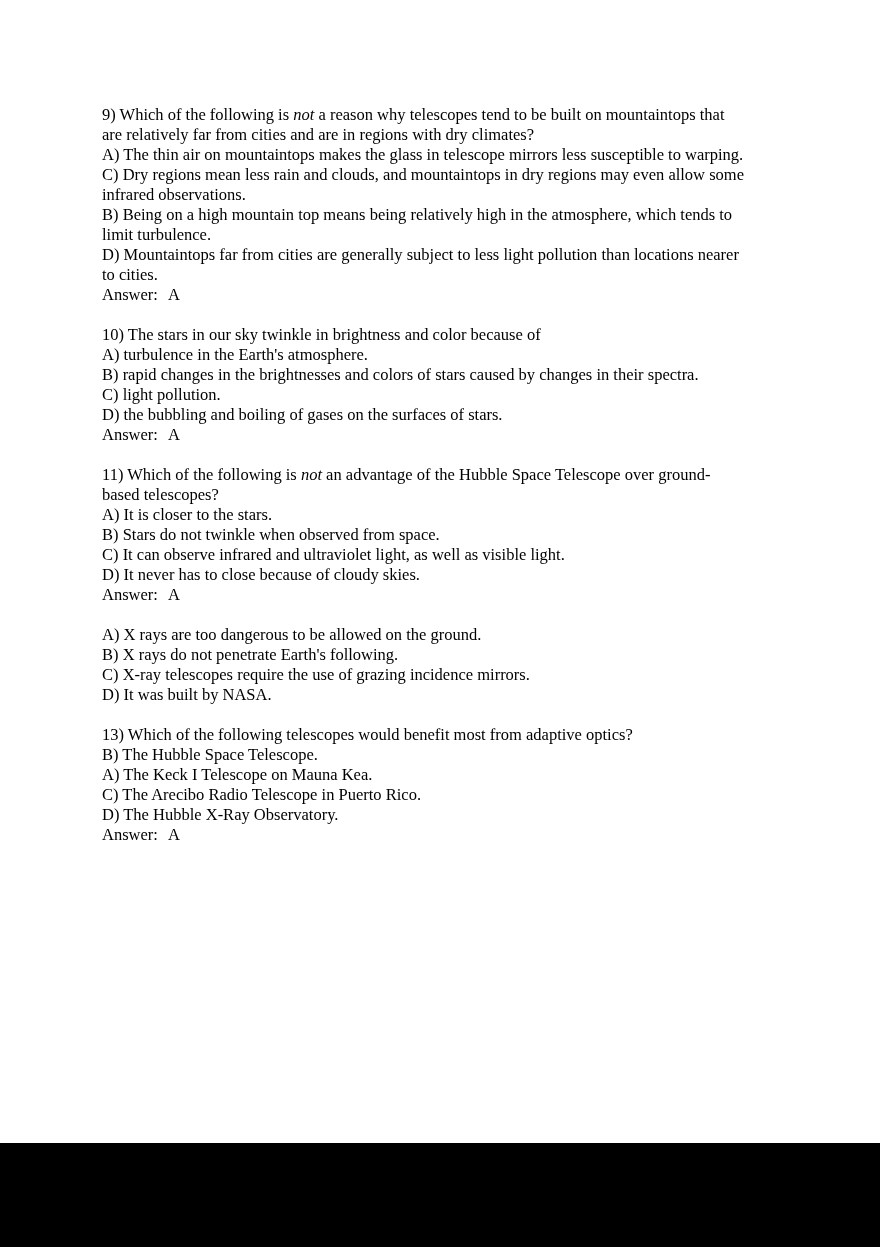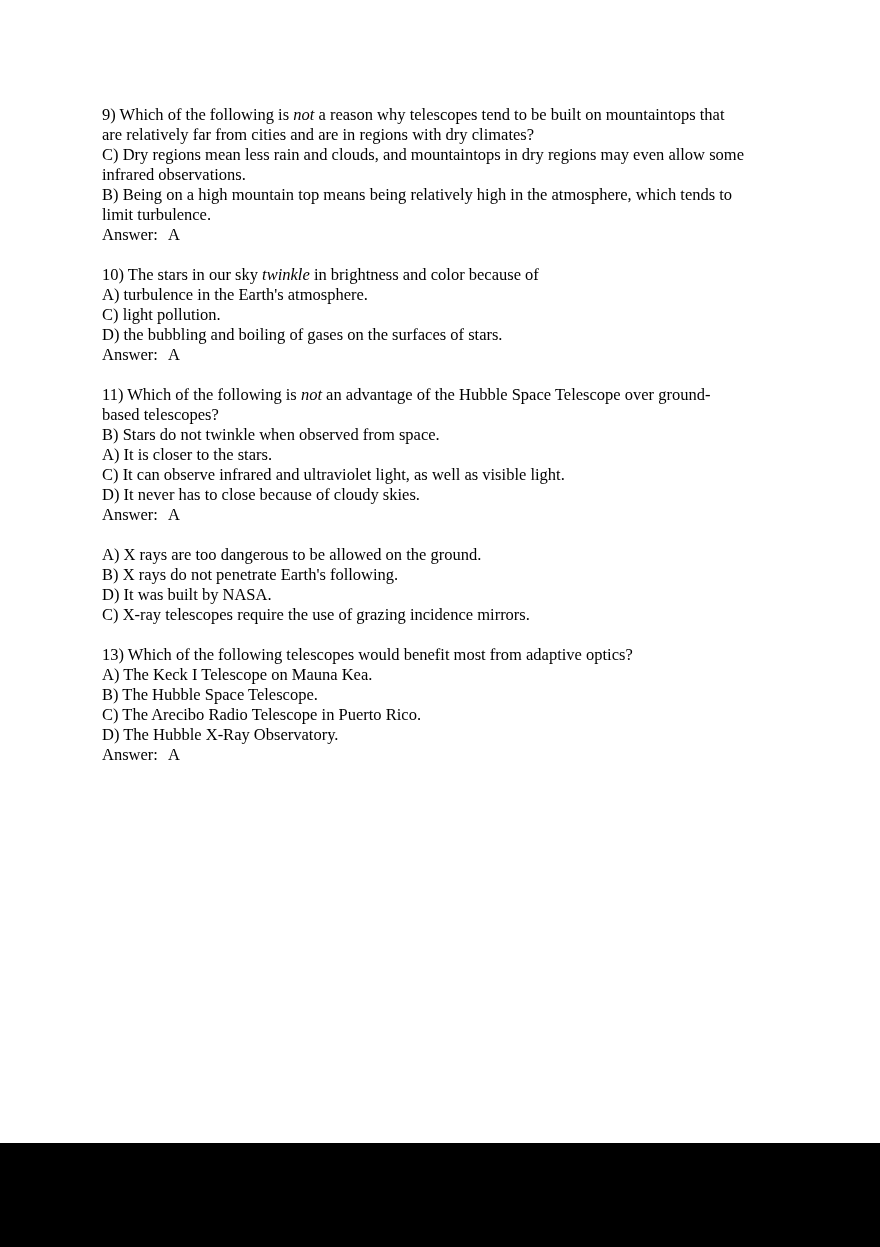--- a/index.html
+++ b/index.html
@@ -51,64 +51,68 @@
 </style>
 </head>
 <body style="background: rgb(255, 255, 255);">
 
 <div class="page">
   <div class="content" style="color: rgb(0, 0, 0);">
   <div class="question-block">
     <div class="question-prompt"><span>9) Which of the following is </span><span style="font-style: italic;">not</span><span> a reason why telescopes tend to be built on mountaintops that
 are relatively far from cities and are in regions with dry climates?</span></div>
     <div>
+          <div class="option-line">A) The thin air on mountaintops makes the glass in telescope mirrors less susceptible to warping.</div>
           <div class="option-line">C) Dry regions mean less rain and clouds, and mountaintops in dry regions may even allow some
 infrared observations.</div>
           <div class="option-line">B) Being on a high mountain top means being relatively high in the atmosphere, which tends to
 limit turbulence.</div>
+          <div class="option-line">D) Mountaintops far from cities are generally subject to less light pollution than locations nearer
+to cities.</div>
         </div>
     <div class="answer-line"><span>Answer:</span><span class="answer-value">A</span></div>
   </div>
 
   <div class="question-block">
-    <div class="question-prompt"><span>10) The stars in our sky </span><span style="font-style: italic;">twinkle</span><span> in brightness and color because of</span></div>
+    <div class="question-prompt"><span>10) The stars in our sky </span><span style="">twinkle</span><span> in brightness and color because of</span></div>
     <div>
           <div class="option-line">A) turbulence in the Earth's atmosphere.</div>
+          <div class="option-line">B) rapid changes in the brightnesses and colors of stars caused by changes in their spectra.</div>
           <div class="option-line">C) light pollution.</div>
           <div class="option-line">D) the bubbling and boiling of gases on the surfaces of stars.</div>
         </div>
     <div class="answer-line"><span>Answer:</span><span class="answer-value">A</span></div>
   </div>
 
   <div class="question-block">
     <div class="question-prompt"><span>11) Which of the following is </span><span style="font-style: italic;">not</span><span> an advantage of the Hubble Space Telescope over ground-
 based telescopes?</span></div>
     <div>
+          <div class="option-line">A) It is closer to the stars.</div>
           <div class="option-line">B) Stars do not twinkle when observed from space.</div>
-          <div class="option-line">A) It is closer to the stars.</div>
           <div class="option-line">C) It can observe infrared and ultraviolet light, as well as visible light.</div>
           <div class="option-line">D) It never has to close because of cloudy skies.</div>
         </div>
     <div class="answer-line"><span>Answer:</span><span class="answer-value">A</span></div>
   </div>
 
   <div class="question-block">
     <div>
           <div class="option-line">A) X rays are too dangerous to be allowed on the ground.</div>
           <div class="option-line">B) X rays do not penetrate Earth's following.</div>
+          <div class="option-line">C) X-ray telescopes require the use of grazing incidence mirrors.</div>
           <div class="option-line">D) It was built by NASA.</div>
-          <div class="option-line">C) X-ray telescopes require the use of grazing incidence mirrors.</div>
         </div>
   </div>
 
   <div class="question-block">
     <div class="question-prompt"><span>13) Which of the following telescopes would benefit most from adaptive optics?</span></div>
     <div>
+          <div class="option-line">B) The Hubble Space Telescope.</div>
           <div class="option-line">A) The Keck I Telescope on Mauna Kea.</div>
-          <div class="option-line">B) The Hubble Space Telescope.</div>
           <div class="option-line">C) The Arecibo Radio Telescope in Puerto Rico.</div>
           <div class="option-line">D) The Hubble X-Ray Observatory.</div>
         </div>
     <div class="answer-line"><span>Answer:</span><span class="answer-value">A</span></div>
   </div>
 </div>
   <div class="bottom-bar" style="background: rgb(0, 0, 0);"></div>
 </div>
 
 </body></html>

